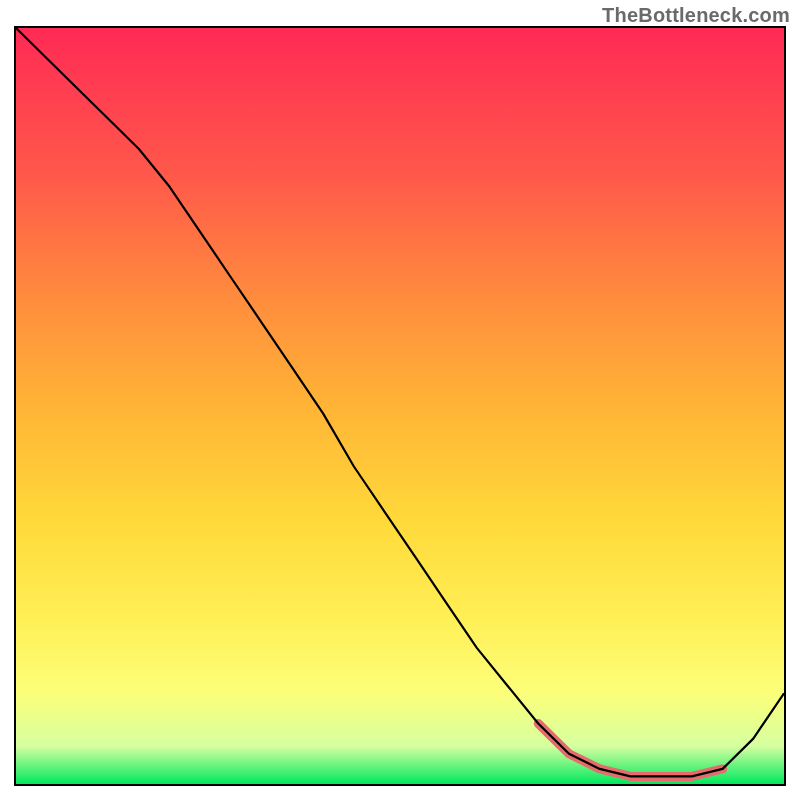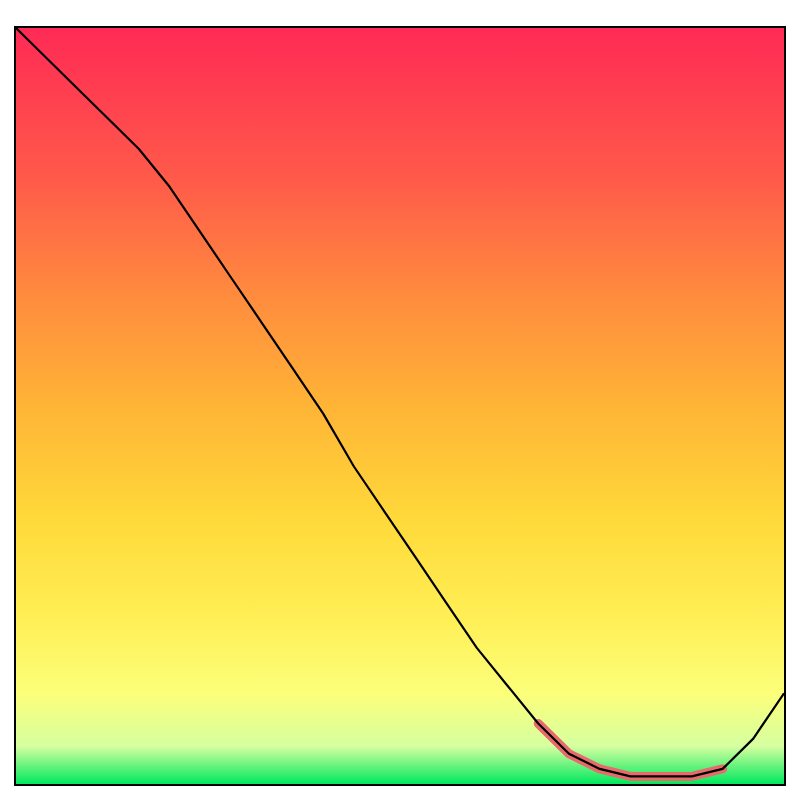--- a/index.html
+++ b/index.html
@@ -46,20 +46,21 @@
     position: absolute;
     inset: 0;
     width: 100%;
     height: 100%;
   }
 </style>
 </head>
 <body>
 
 <div class="stage">
+  <div class="watermark">TheBottleneck.com</div>
 
   <div class="plot">
     <svg class="bg" viewBox="0 0 768 756" preserveAspectRatio="none">
       <defs>
         <linearGradient id="grad" x1="0" y1="0" x2="0" y2="1">
           <stop id="s0" offset="0%" stop-color="#ff2a55"></stop>
           <stop id="s1" offset="20%" stop-color="#ff5a4a"></stop>
           <stop id="s2" offset="35%" stop-color="#ff8a3e"></stop>
           <stop id="s3" offset="50%" stop-color="#ffb436"></stop>
           <stop id="s4" offset="65%" stop-color="#ffd93a"></stop>

